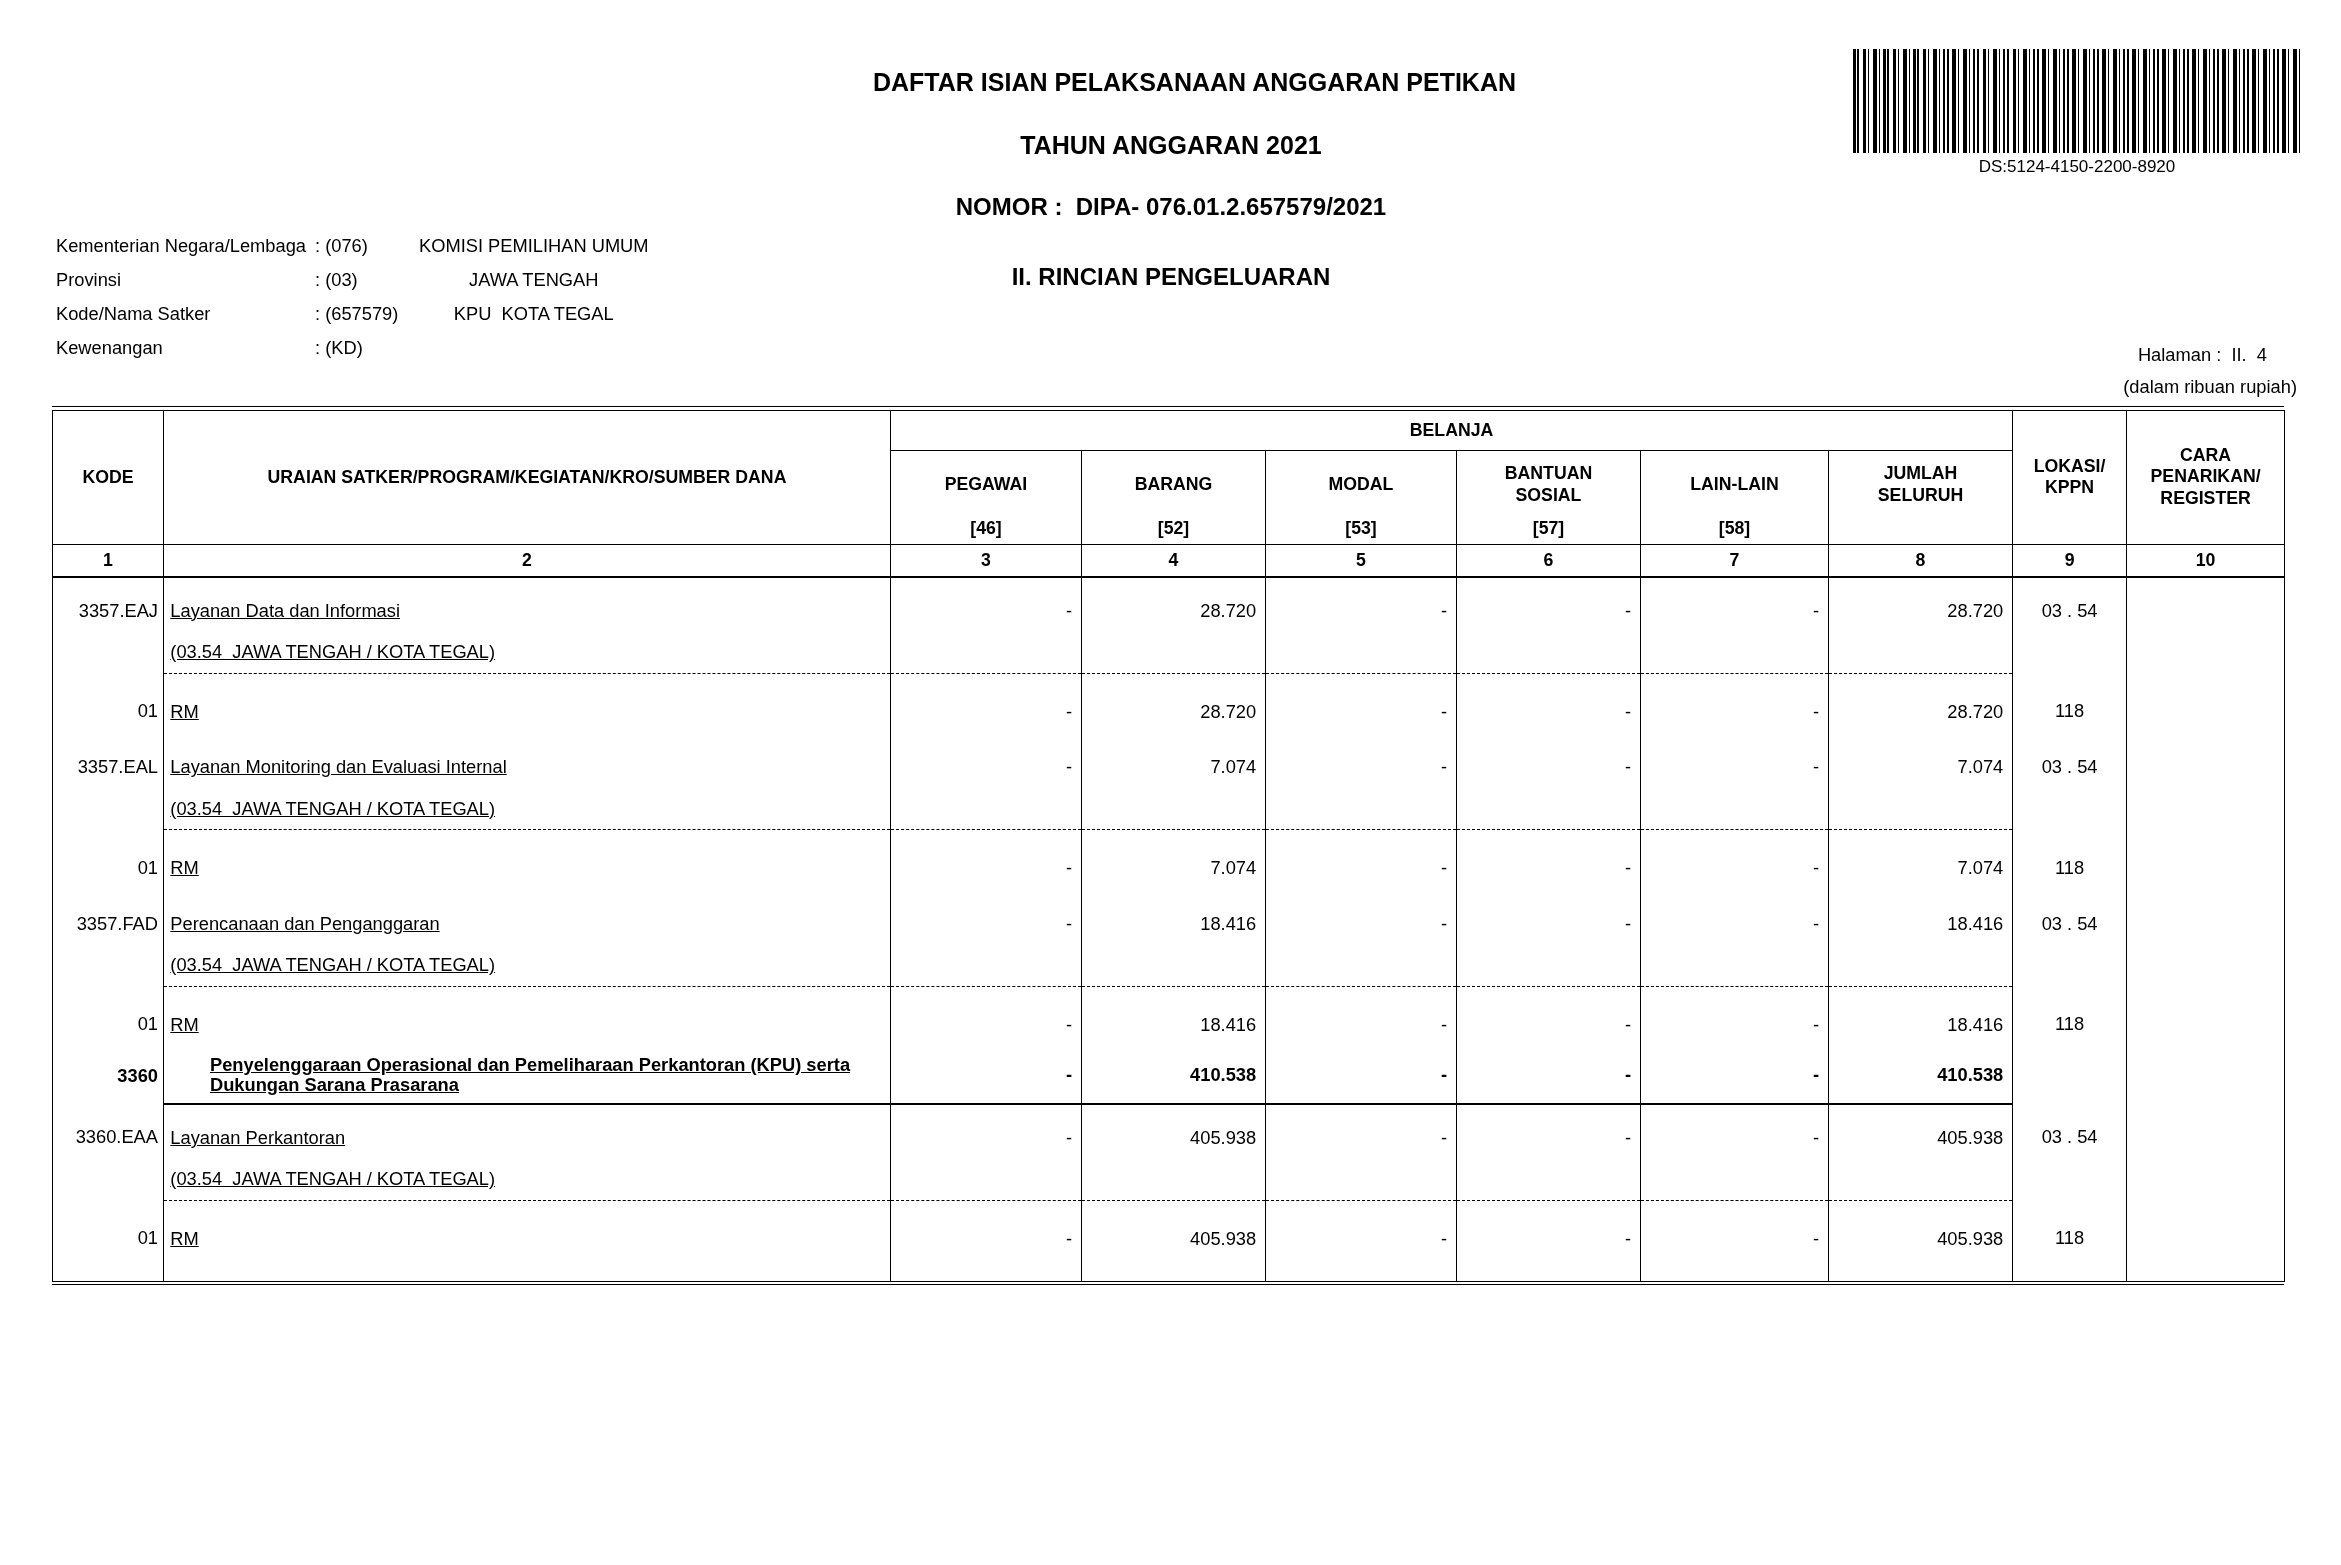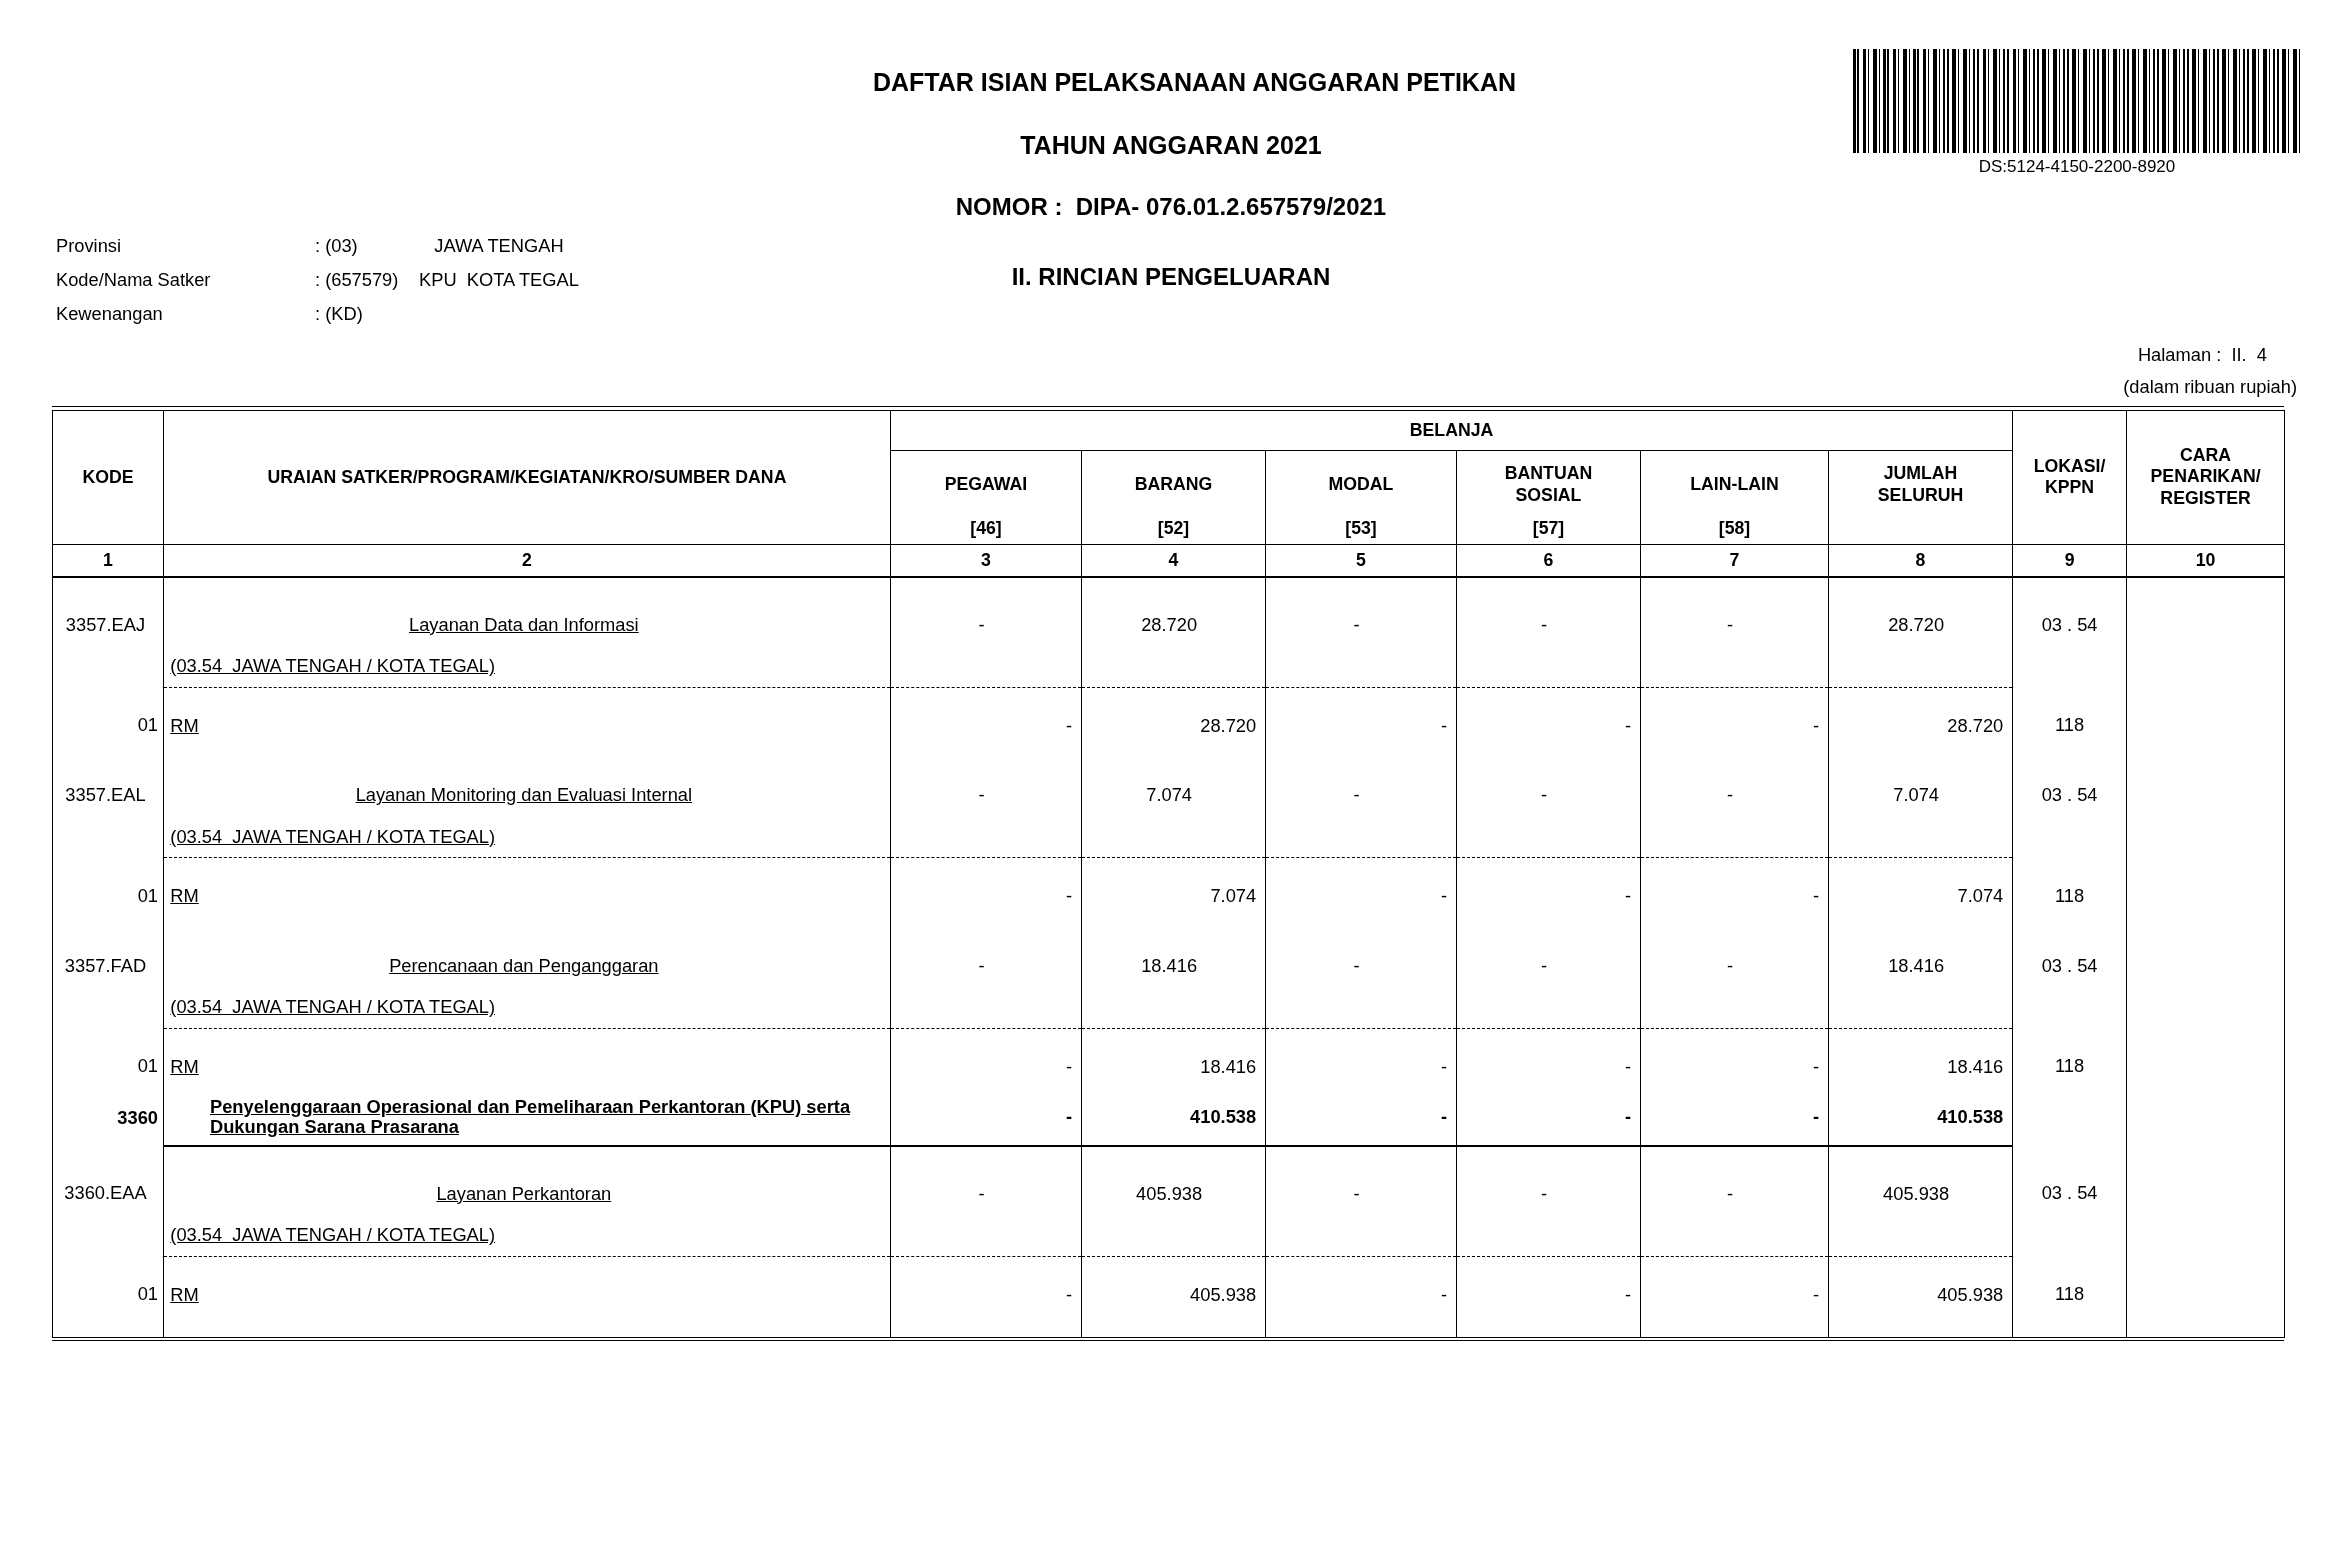--- a/index.html
+++ b/index.html
@@ -59,21 +59,21 @@
   tr.numrow td{border-top:1.9px solid #000;border-bottom:2.5px solid #000;
     text-align:center;font-weight:bold;font-size:17.7px;height:31px;
     vertical-align:middle;}
 
   
   .t tbody td{line-height:20px;}
   td.kode{text-align:right;padding-right:5px;}
   td.uraian{text-align:left;padding-left:6.3px;padding-right:12.6px;text-decoration:underline;}
   td.num{text-align:right;padding-right:8.8px;}
   td.lok{text-align:center;}
-  tr.r-name td{padding-top:37px;padding-bottom:11.4px;text-align:center;}
+  tr.r-name td{padding-top:23px;padding-bottom:11.4px;}
   tr.r-loc td{padding-top:10px;padding-bottom:10.7px;}
   tr.r-loc td.dsh{border-bottom:1.9px dashed #000;}
   tr.r-sub td{padding-top:28px;padding-bottom:12.6px;}
   tr.r-sub.last td{padding-bottom:32px;}
   tr.r-total td{padding-top:7.6px;padding-bottom:7.6px;font-weight:bold;
     vertical-align:middle;padding-left:46px;}
   tr.r-total td.thk{border-bottom:2.5px solid #000;}
 </style>
 </head>
 <body>
@@ -84,20 +84,25 @@
   <div class="t3">NOMOR :  DIPA- 076.01.2.657579/2021</div>
   <div class="sec">II. RINCIAN PENGELUARAN</div>
 </div>
 
 <div class="barcode-wrap">
   <div class="barcode"></div>
   <div class="barcode-cap">DS:5124-4150-2200-8920</div>
 </div>
 
 <div class="meta">
+  <div class="mrow">
+    <span>Kementerian Negara/Lembaga</span>
+    <span>: (076)</span>
+    <span>KOMISI PEMILIHAN UMUM</span>
+  </div>
   <div class="mrow">
     <span>Provinsi</span>
     <span>: (03)</span>
     <span>JAWA TENGAH</span>
   </div>
   <div class="mrow">
     <span>Kode/Nama Satker</span>
     <span>: (657579)</span>
     <span>KPU&nbsp; KOTA TEGAL</span>
   </div>

